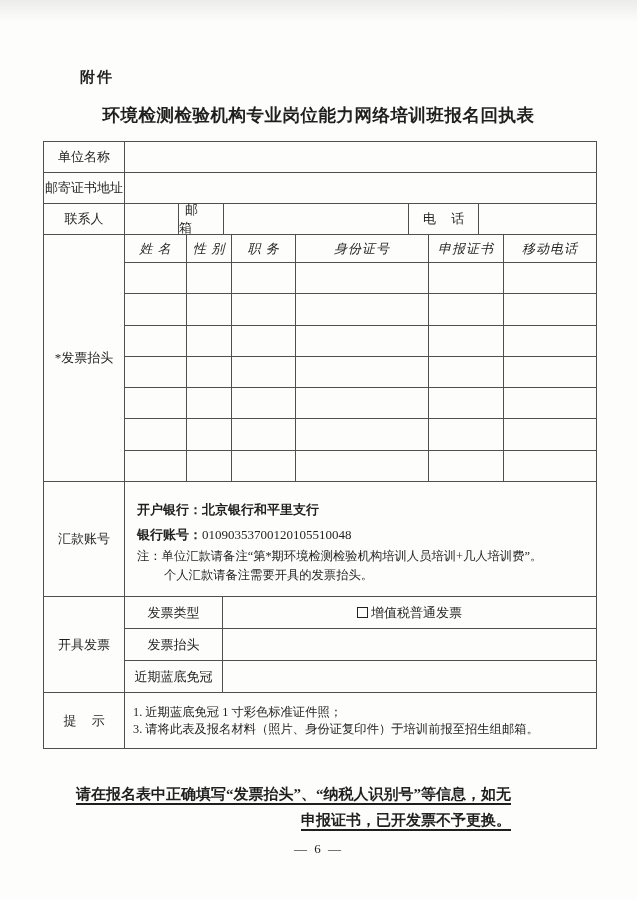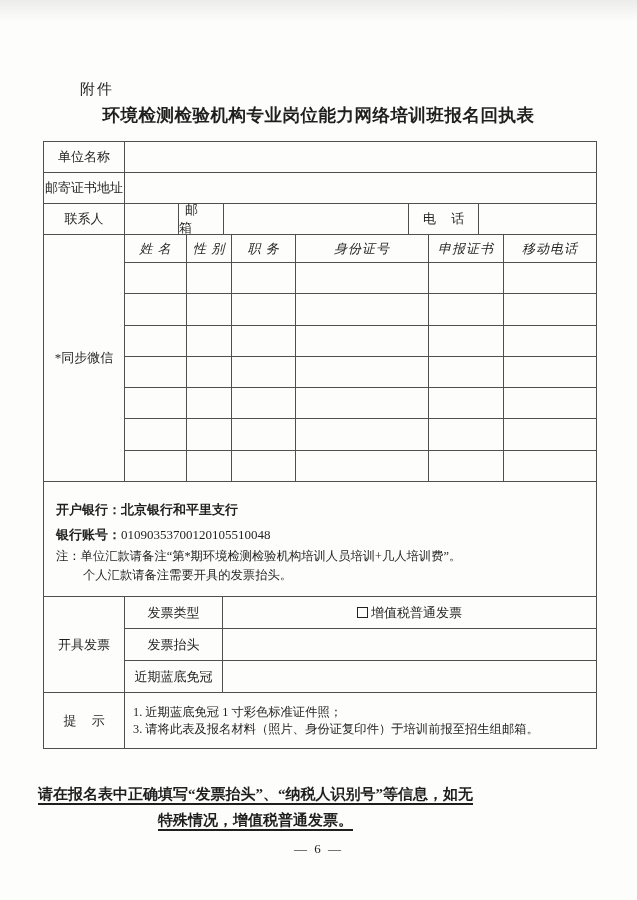--- a/index.html
+++ b/index.html
@@ -14,22 +14,22 @@
     color:var(--ink);
     font-family:"Liberation Serif","DejaVu Serif",serif;
     position:relative;
     overflow:hidden;
   }
   .scan-smudge{
     position:absolute;top:0;left:0;width:637px;height:22px;
     background:linear-gradient(to bottom,#ececeb,rgba(255,255,255,0));
   }
   .attachment{
-    position:absolute;left:80px;top:80px;
-    font-size:15px;letter-spacing:2px;
+    position:absolute;left:80px;top:68px;
+    font-size:15px;letter-spacing:2px;font-weight:bold;
   }
   .doc-title{
     position:absolute;left:0;top:103px;width:637px;
     text-align:center;font-size:17.5px;font-weight:bold;letter-spacing:.5px;
   }
   .form-table{
     position:absolute;left:43px;top:141px;width:554px;
     border:1px solid var(--line);
     font-size:13px;
   }
@@ -75,21 +75,21 @@
   
   .band-tips{height:55px;}
   .tips-content{flex:1;padding:2px 6px 2px 8px;display:flex;flex-direction:column;justify-content:center;}
   .tip-line{line-height:17px;font-size:12.3px;}
   
   .band-register{height:32px;}
   .register-content{flex:1;padding-left:8px;display:flex;align-items:center;font-size:12.6px;}
   .email-gap{margin-left:42px;}
   
   .footer-note{
-    position:absolute;left:0;top:781px;width:511px;text-align:center;
+    position:absolute;left:0;top:781px;width:511px;text-align:right;
     font-weight:bold;font-size:15px;line-height:26px;
   }
   .footer-note .uline{
     text-decoration:underline;
     text-underline-offset:4px;
     text-decoration-thickness:1.5px;
   }
   .page-number{
     position:absolute;left:0;top:841px;width:637px;text-align:center;
     font-size:13px;letter-spacing:2px;
@@ -119,21 +119,21 @@
   <div class="band h31">
     <div class="cell label-col">联系人</div>
     <div class="cell w-contact-empty1"></div>
     <div class="cell w-email-label sp">邮 箱</div>
     <div class="cell w-contact-empty2"></div>
     <div class="cell w-phone-label sp">电 话</div>
     <div class="cell fill"></div>
   </div>
 
   <div class="band band-trainees">
-    <div class="cell label-col">*同步微信</div>
+    <div class="cell label-col">*发票抬头</div>
     <div class="trainee-grid">
       <div class="prow prow-head">
           <div class="pcell" style="width: 62px;">姓 名</div>
           <div class="pcell" style="width: 45px;">性 别</div>
           <div class="pcell" style="width: 64px;">职 务</div>
           <div class="pcell" style="width: 133px;">身份证号</div>
           <div class="pcell" style="width: 75px;">申报证书</div>
           <div class="pcell" style="flex: 1 1 0%;">移动电话</div>
         </div>
       <div class="trainee-grid" style="flex:1">
@@ -191,20 +191,21 @@
             <div class="pcell" style="width: 64px;"></div>
             <div class="pcell" style="width: 133px;"></div>
             <div class="pcell" style="width: 75px;"></div>
             <div class="pcell" style="flex: 1 1 0%;"></div>
           </div>
         </div>
     </div>
   </div>
 
   <div class="band band-remit">
+    <div class="cell label-col">汇款账号</div>
     <div class="remit-content">
       <div class="rm-line"><span>开户银行：</span><span>北京银行和平里支行</span></div>
       <div class="rm-line"><span>银行账号：</span><span class="rm-num">01090353700120105510048</span></div>
       <div class="rm-note"><span>注：</span><span>单位汇款请备注“第*期环境检测检验机构培训人员培训+几人培训费”。</span></div>
       <div class="rm-note rm-note-indent">个人汇款请备注需要开具的发票抬头。</div>
     </div>
   </div>
 
   <div class="band band-invoice">
     <div class="cell label-col">开具发票</div>
@@ -233,16 +234,16 @@
       <div class="tip-line">1. 近期蓝底免冠 1 寸彩色标准证件照；</div>
       <div class="tip-line">3. 请将此表及报名材料（照片、身份证复印件）于培训前报至招生组邮箱。</div>
     </div>
   </div>
 
 
 </div>
 
 <div class="footer-note">
   <div><span class="uline">请在报名表中正确填写“发票抬头”、“纳税人识别号”等信息，如无</span></div>
-  <div><span class="uline">特殊情况，增值税普通发票。</span></div>
+  <div><span class="uline">申报证书，已开发票不予更换。</span></div>
 </div>
 
 <div class="page-number">— 6 —</div>
 
 </body></html>

